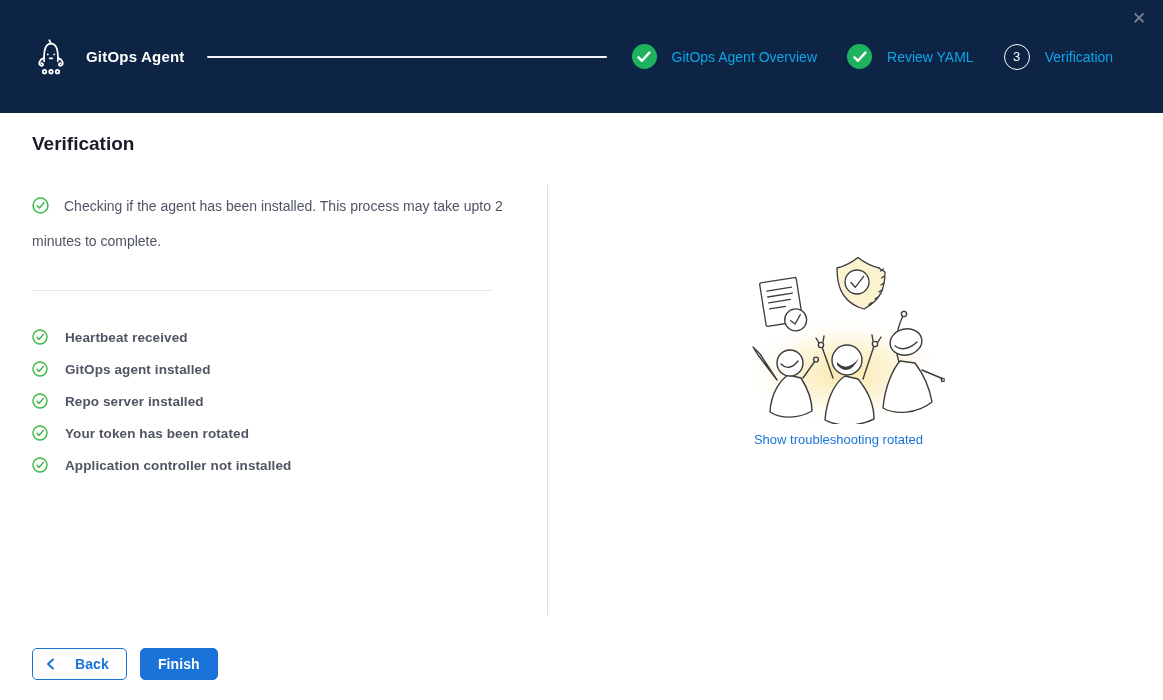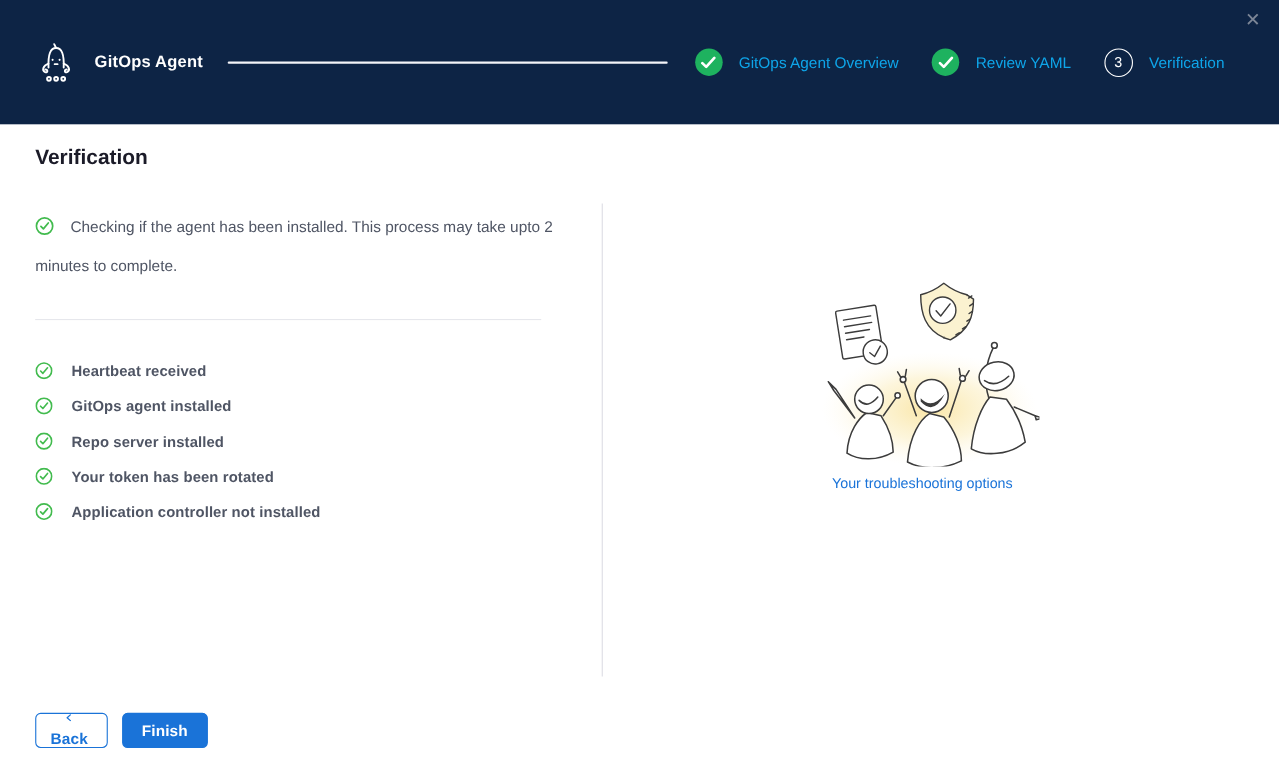--- a/index.html
+++ b/index.html
@@ -76,21 +76,21 @@
 
   
   .footer { position:absolute; left:32px; top:648px; display:flex; gap:13px; }
   .btn {
     height:32px; border-radius:5px; font-family:inherit;
     font-size:14px; font-weight:700; display:flex; align-items:center;
     cursor:pointer; letter-spacing:.1px;
   }
   .btn-back {
     background:#fff; border:1px solid #1a73d8; color:#1a73d8;
-    padding:0 17px 0 13px; gap:7px;flex-direction:column;
+    padding:0 17px 0 13px; gap:20px;
   }
   .btn-finish {
     background:#1a73d8; border:1px solid #1a73d8; color:#fff; padding:0 17px;
   }
 </style>
 </head>
 <body>
 
 <div class="wizard-header">
   <div class="close-btn">✕</div>
@@ -258,21 +258,21 @@
       <path d="M166,110 C161,95 163,78 170,64"></path>
         <circle cx="171" cy="62" r="2.6" fill="#ffffff"></circle>
       <path d="M150,156 C152,134 160,117 167,109 L182,111 C191,123 197,138 199,150 C184,162 162,163 150,156 Z" fill="#ffffff"></path>
       <ellipse cx="173" cy="90" rx="16" ry="13" fill="#ffffff" transform="rotate(-12 173 90)"></ellipse>
       <path d="M162,94 Q172,101 184,90" fill="none"></path>
       <path d="M189,118 L208,126"></path>
         <path d="M208,126 l7,2 l-6,1.6 Z" fill="#ffffff"></path>
     </g>
   </svg>
 
-  <a class="troubleshoot-link">Your troubleshooting options</a>
+  <a class="troubleshoot-link">Show troubleshooting rotated</a>
 </div>
 
 <div class="footer">
   <button class="btn btn-back">
     <svg width="9" height="12" viewBox="0 0 9 12" fill="none" stroke="#1a73d8" stroke-width="2" stroke-linecap="round" stroke-linejoin="round">
       <path d="M7,1.5 L2,6 L7,10.5"></path>
     </svg>
     <span>Back</span>
   </button>
   <button class="btn btn-finish">

